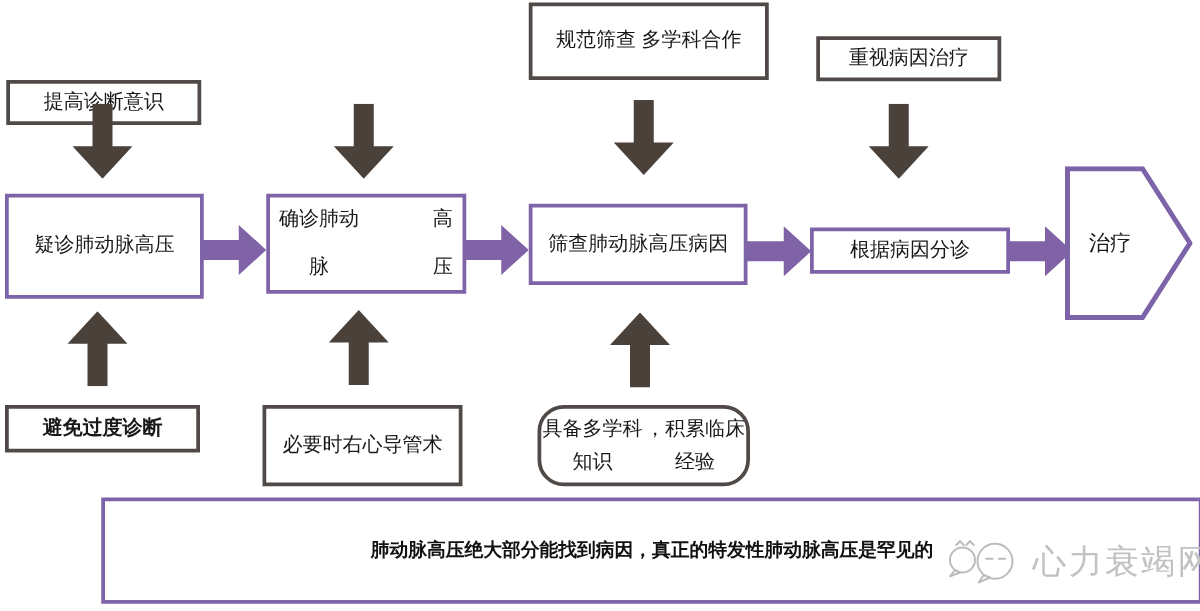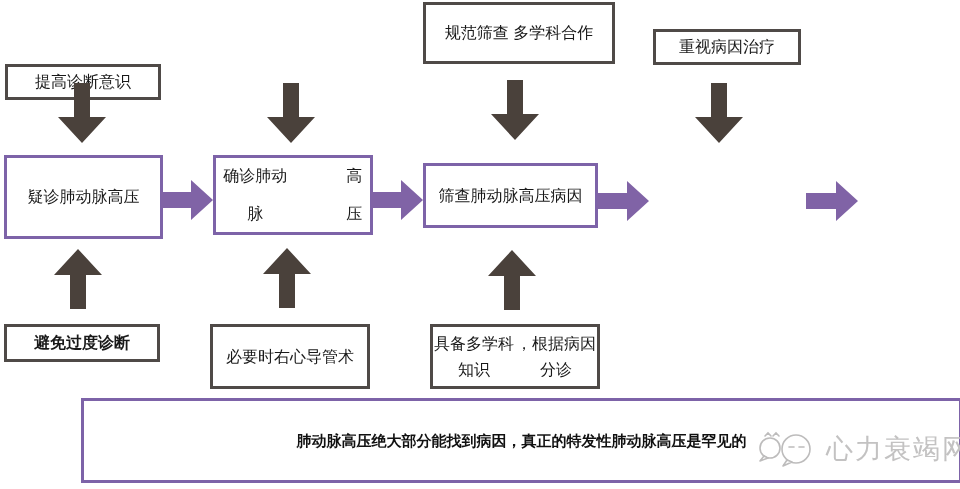--- a/index.html
+++ b/index.html
@@ -74,55 +74,64 @@
     <span>高压</span>
   </div>
   <div class="box purple-box lh-wide" style="left:213px; top:155px; width:160px; height:80px;gap:44px;">
     <span>确诊肺动脉</span>
     <span>高压</span>
   </div>
   <div class="box purple-box lh-mid" style="left:423px; top:163px; width:175px; height:65px;">
     <span>筛查肺动脉高压</span>
     <span>病因</span>
   </div>
+  <div class="box purple-box" style="left:648px; top:182px; width:160px; height:37px;">
+    <span>根据病因分诊</span>
+  </div>
 
   <svg class="arrow-svg" style="left:161px; top:180px;" width="52" height="40" viewBox="0 0 52 40">
     <polygon class="purp-fill" points="0,12 30,12 30,0 52,20 30,40 30,28 0,28"></polygon>
   </svg>
   <svg class="arrow-svg" style="left:371px; top:180px;" width="52" height="40" viewBox="0 0 52 40">
     <polygon class="purp-fill" points="0,12 30,12 30,0 52,20 30,40 30,28 0,28"></polygon>
   </svg>
   <svg class="arrow-svg" style="left:597px; top:181px;" width="52" height="40" viewBox="0 0 52 40">
     <polygon class="purp-fill" points="0,12 30,12 30,0 52,20 30,40 30,28 0,28"></polygon>
   </svg>
   <svg class="arrow-svg" style="left:806px; top:181px;" width="52" height="40" viewBox="0 0 52 40">
     <polygon class="purp-fill" points="0,12 30,12 30,0 52,20 30,40 30,28 0,28"></polygon>
   </svg>
 
+  <div class="pentagon">
+    <svg width="102" height="123" viewBox="0 0 102 123">
+      <polygon points="2,2 62,2 100,61.5 62,121 2,121" fill="#ffffff" stroke="#7d63a8" stroke-width="4" stroke-linejoin="miter"></polygon>
+    </svg>
+    <span class="pent-label">治疗</span>
+  </div>
 
   <svg class="arrow-svg" style="left:54px; top:249px;" width="48" height="60" viewBox="0 0 48 60">
     <polygon class="dark-fill" points="24,0 48,26 32,26 32,60 16,60 16,26 0,26"></polygon>
   </svg>
   <svg class="arrow-svg" style="left:263px; top:248px;" width="48" height="60" viewBox="0 0 48 60">
     <polygon class="dark-fill" points="24,0 48,26 32,26 32,60 16,60 16,26 0,26"></polygon>
   </svg>
   <svg class="arrow-svg" style="left:488px; top:250px;" width="48" height="60" viewBox="0 0 48 60">
     <polygon class="dark-fill" points="24,0 48,26 32,26 32,60 16,60 16,26 0,26"></polygon>
   </svg>
 
   <div class="box gray-box" style="left:4px; top:324px; width:156px; height:38px;font-weight:bold;">
     <span>避免过度诊断</span>
   </div>
   <div class="box gray-box lh-mid" style="left:210px; top:324px; width:160px; height:65px;align-items:center;">
     <span>必要时右心导</span>
     <span>管术</span>
   </div>
-  <div class="box gray-box lh-mid" style="left:430px; top:324px; width:170px; height:65px;">
+  <div class="box gray-box lh-mid" style="left:430px; top:324px; width:170px; height:65px;border-radius:21px;">
     <span>具备多学科知识</span>
-    <span>，根据病因分诊</span>
+    <span>，积累临床经验</span>
   </div>
 
   <div class="banner">
     <div>肺动脉高压绝大部分能找到病因，真正的特发性肺动脉高压是罕见的</div>
   </div>
 
   <div class="watermark">
     <svg width="64" height="42" viewBox="0 0 64 42">
       <g fill="#ffffff" stroke="#bdbcbc" stroke-width="1.6">
         <circle cx="14" cy="20" r="10"></circle>

